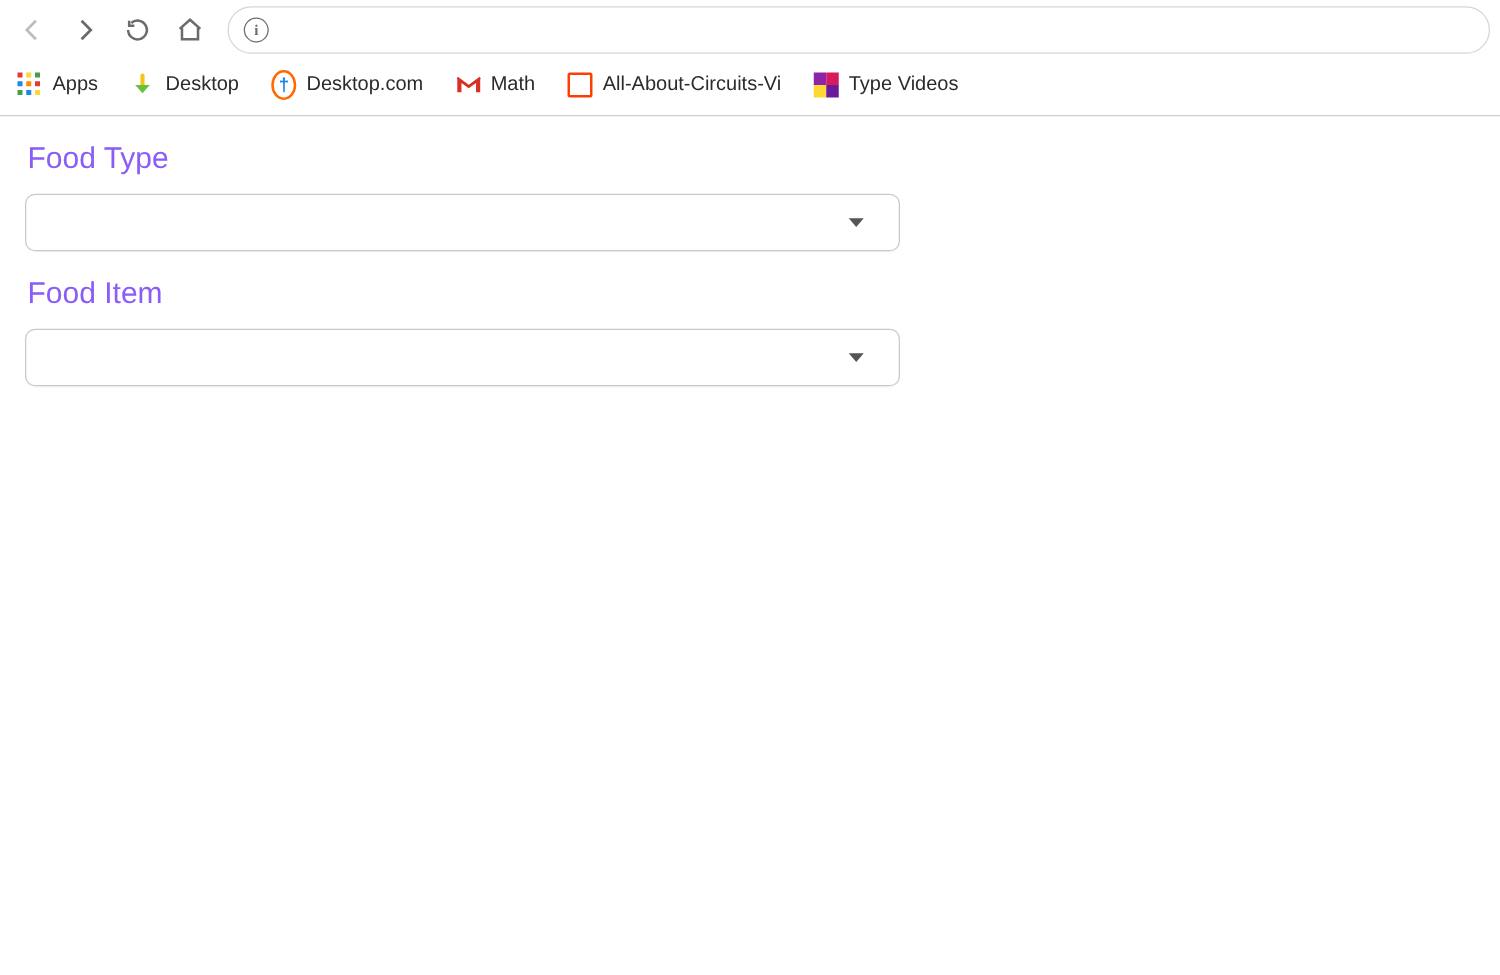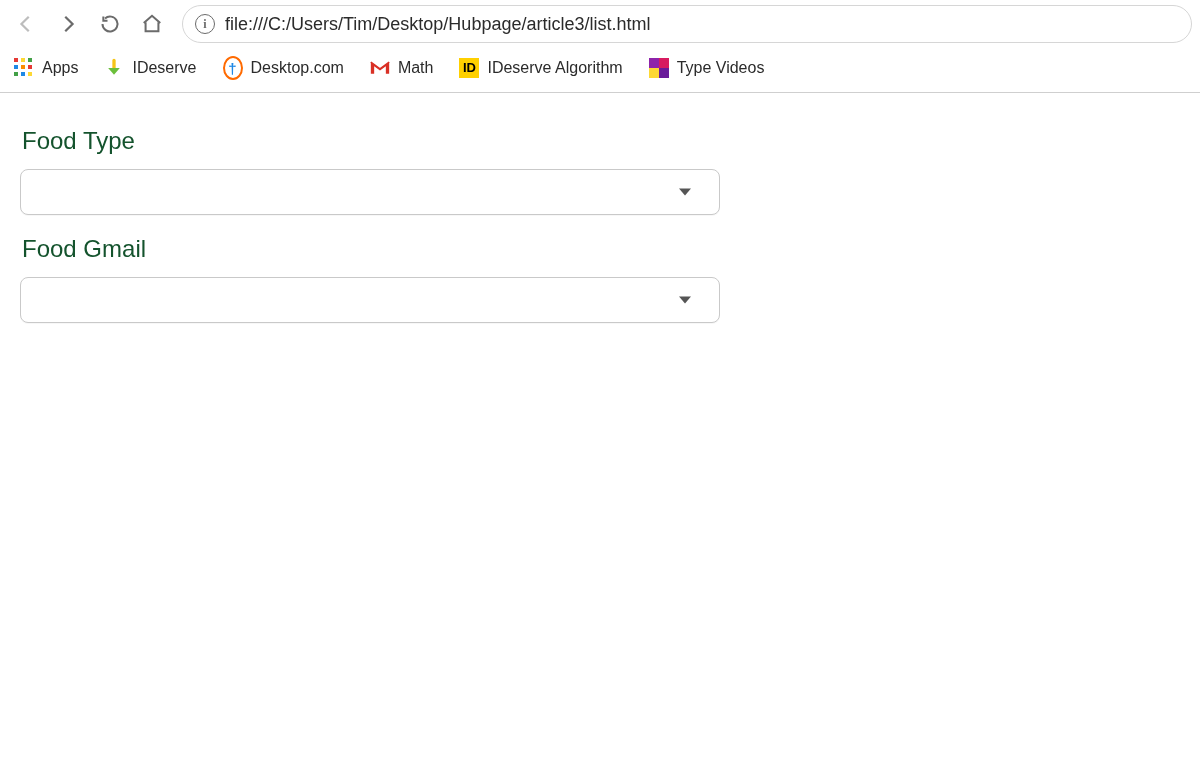--- a/index.html
+++ b/index.html
@@ -137,22 +137,22 @@
   .math-icon span:nth-child(2){background:#d81b60;}
   .math-icon span:nth-child(3){background:#fdd835;}
   .math-icon span:nth-child(4){background:#6a1b9a;}
 
   
   .page {
     padding: 14px 20px;
   }
   .form-label {
     font-size: 24px;
-    color: #14532d;
-    margin: 20px 2px 14px 2px;
+    color: #8b5cf6;
+    margin: 6px 2px 14px 2px;
   }
   .select-shell {
     position: relative;
     width: 700px;
     height: 46px;
     border: 1px solid #c9c9c9;
     border-radius: 8px;
     background: #fff;
     box-shadow: 0 1px 0 rgba(0,0,0,0.03);
     margin-bottom: 20px;
@@ -204,21 +204,20 @@
         </svg>
     </div>
     <div class="nav-btn">
       <svg width="22" height="22" viewBox="0 0 24 24" fill="none" stroke="currentColor" stroke-width="2.2">
           <path d="M3 11 12 3l9 8"></path>
           <path d="M5 10v10h14V10"></path>
         </svg>
     </div>
     <div class="addr-wrap">
       <span class="info-icon">i</span>
-      <span class="addr-text">file:///C:/Users/Tim/Desktop/Hubpage/article3/list.html</span>
     </div>
   </div>
 
   <div class="bookmarks">
     <div class="bm">
       <span class="favicon">
         <span class="apps-grid">
             <span></span>
             <span></span>
             <span></span>
@@ -235,47 +234,47 @@
 
     <div class="bm">
       <span class="favicon savefrom-icon">
         <svg width="20" height="20" viewBox="0 0 24 24">
             <path fill="#6bbf3b" d="M12 2v11"></path>
             <path fill="#6bbf3b" d="M12 2h0"></path>
             <path d="M12 3v9" stroke="#f5c518" stroke-width="4" stroke-linecap="round"></path>
             <path d="M5 12l7 8 7-8z" fill="#6bbf3b"></path>
           </svg>
       </span>
-      <span class="lbl">IDeserve</span>
+      <span class="lbl">Desktop</span>
     </div>
 
     <div class="bm">
       <span class="favicon">
           <span class="biblos-icon">†</span>
         </span>
       <span class="lbl">Desktop.com</span>
     </div>
 
     <div class="bm">
       <span class="favicon gmail-icon">
         <svg width="22" height="18" viewBox="0 0 24 18">
             <path d="M1 2v14h4V7l7 5 7-5v9h4V2l-11 8z" fill="#d93025"></path>
             <path d="M1 2l11 8L23 2" fill="none" stroke="#d93025" stroke-width="2"></path>
           </svg>
       </span>
       <span class="lbl">Math</span>
     </div>
 
-
-    <div class="bm">
-      <span class="favicon">
-          <span class="ideserve-icon">ID</span>
+    <div class="bm">
+      <span class="favicon">
+          <span class="aac-icon"></span>
         </span>
-      <span class="lbl">IDeserve Algorithm</span>
-    </div>
+      <span class="lbl">All-About-Circuits-Vi</span>
+    </div>
+
 
     <div class="bm">
       <span class="favicon">
           <span class="math-icon">
             <span></span>
             <span></span>
             <span></span>
             <span></span>
           </span>
         </span>
@@ -283,17 +282,17 @@
     </div>
   </div>
 </div>
 
 <div class="page">
   <div class="form-label">Food Type</div>
   <div class="select-shell">
     <span class="select-value"></span>
   </div>
 
-  <div class="form-label">Food Gmail</div>
+  <div class="form-label">Food Item</div>
   <div class="select-shell">
     <span class="select-value"></span>
   </div>
 </div>
 
 </body></html>

